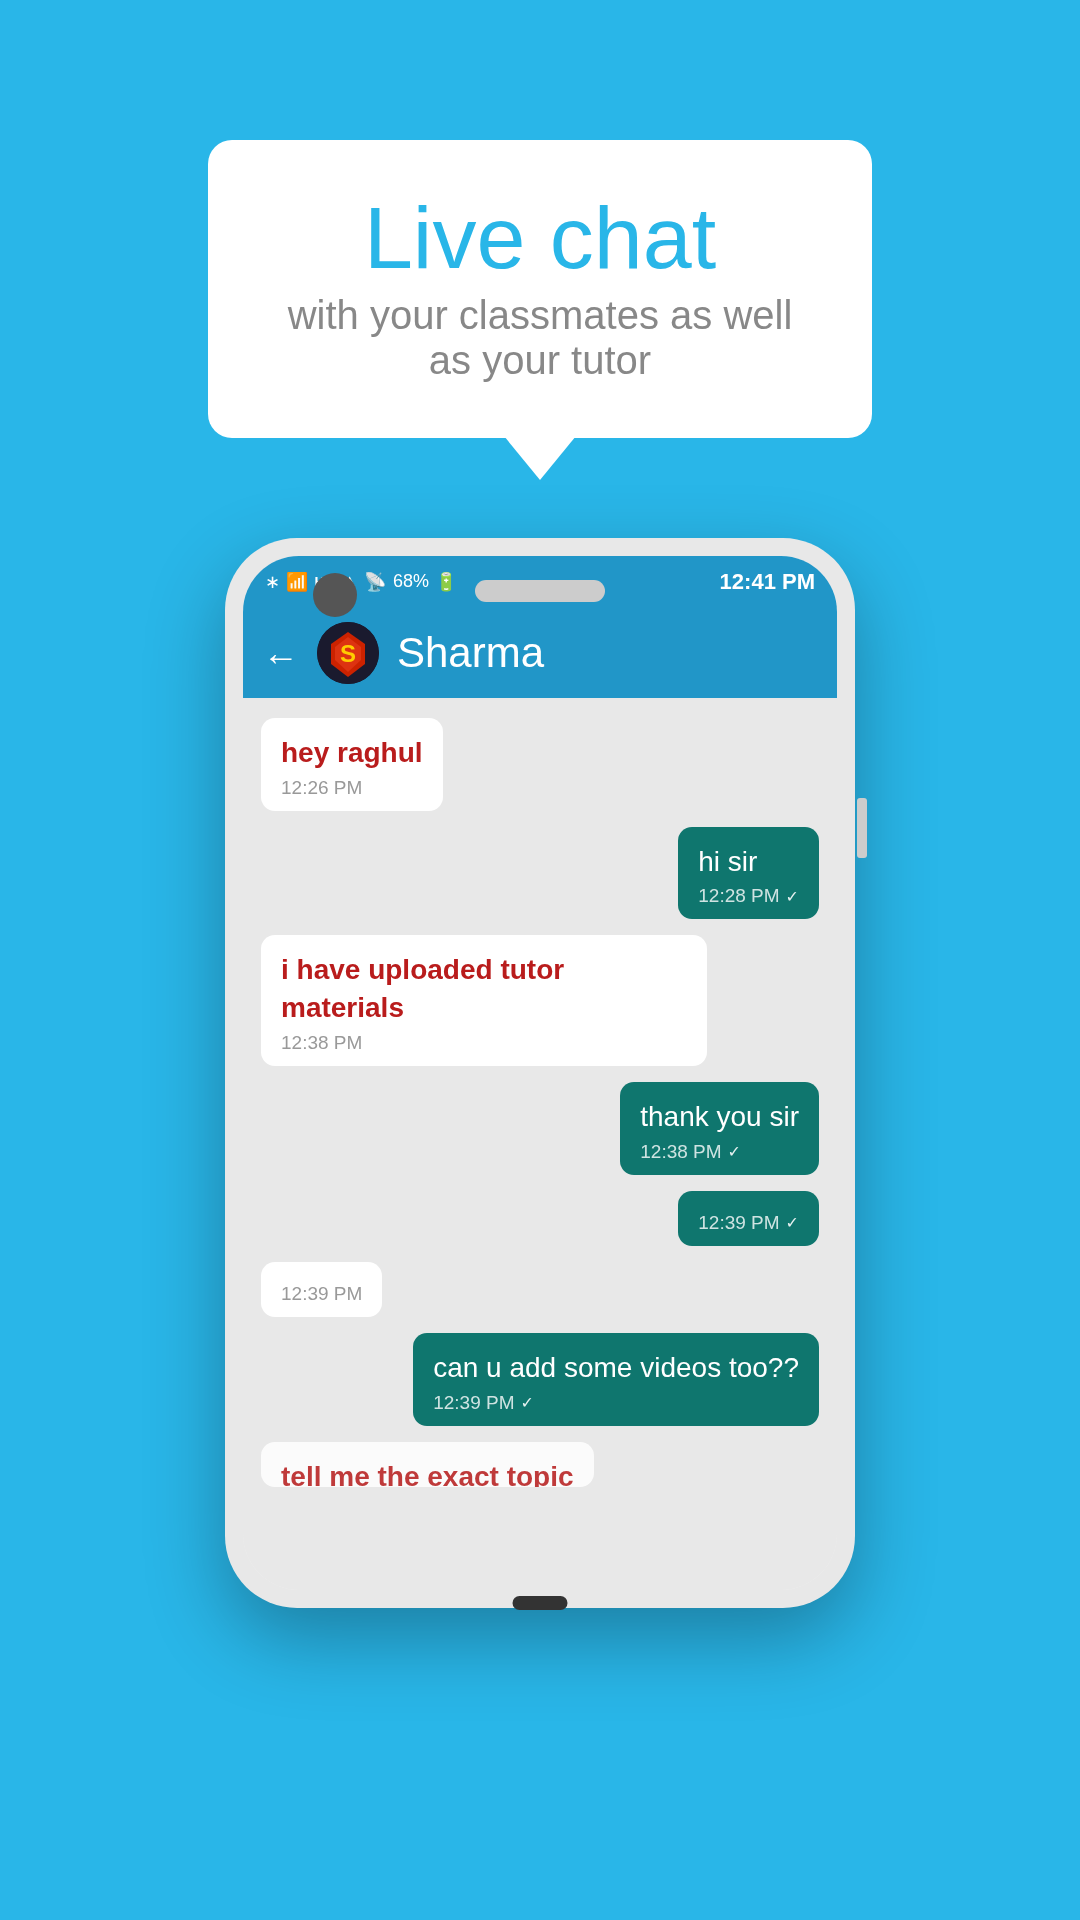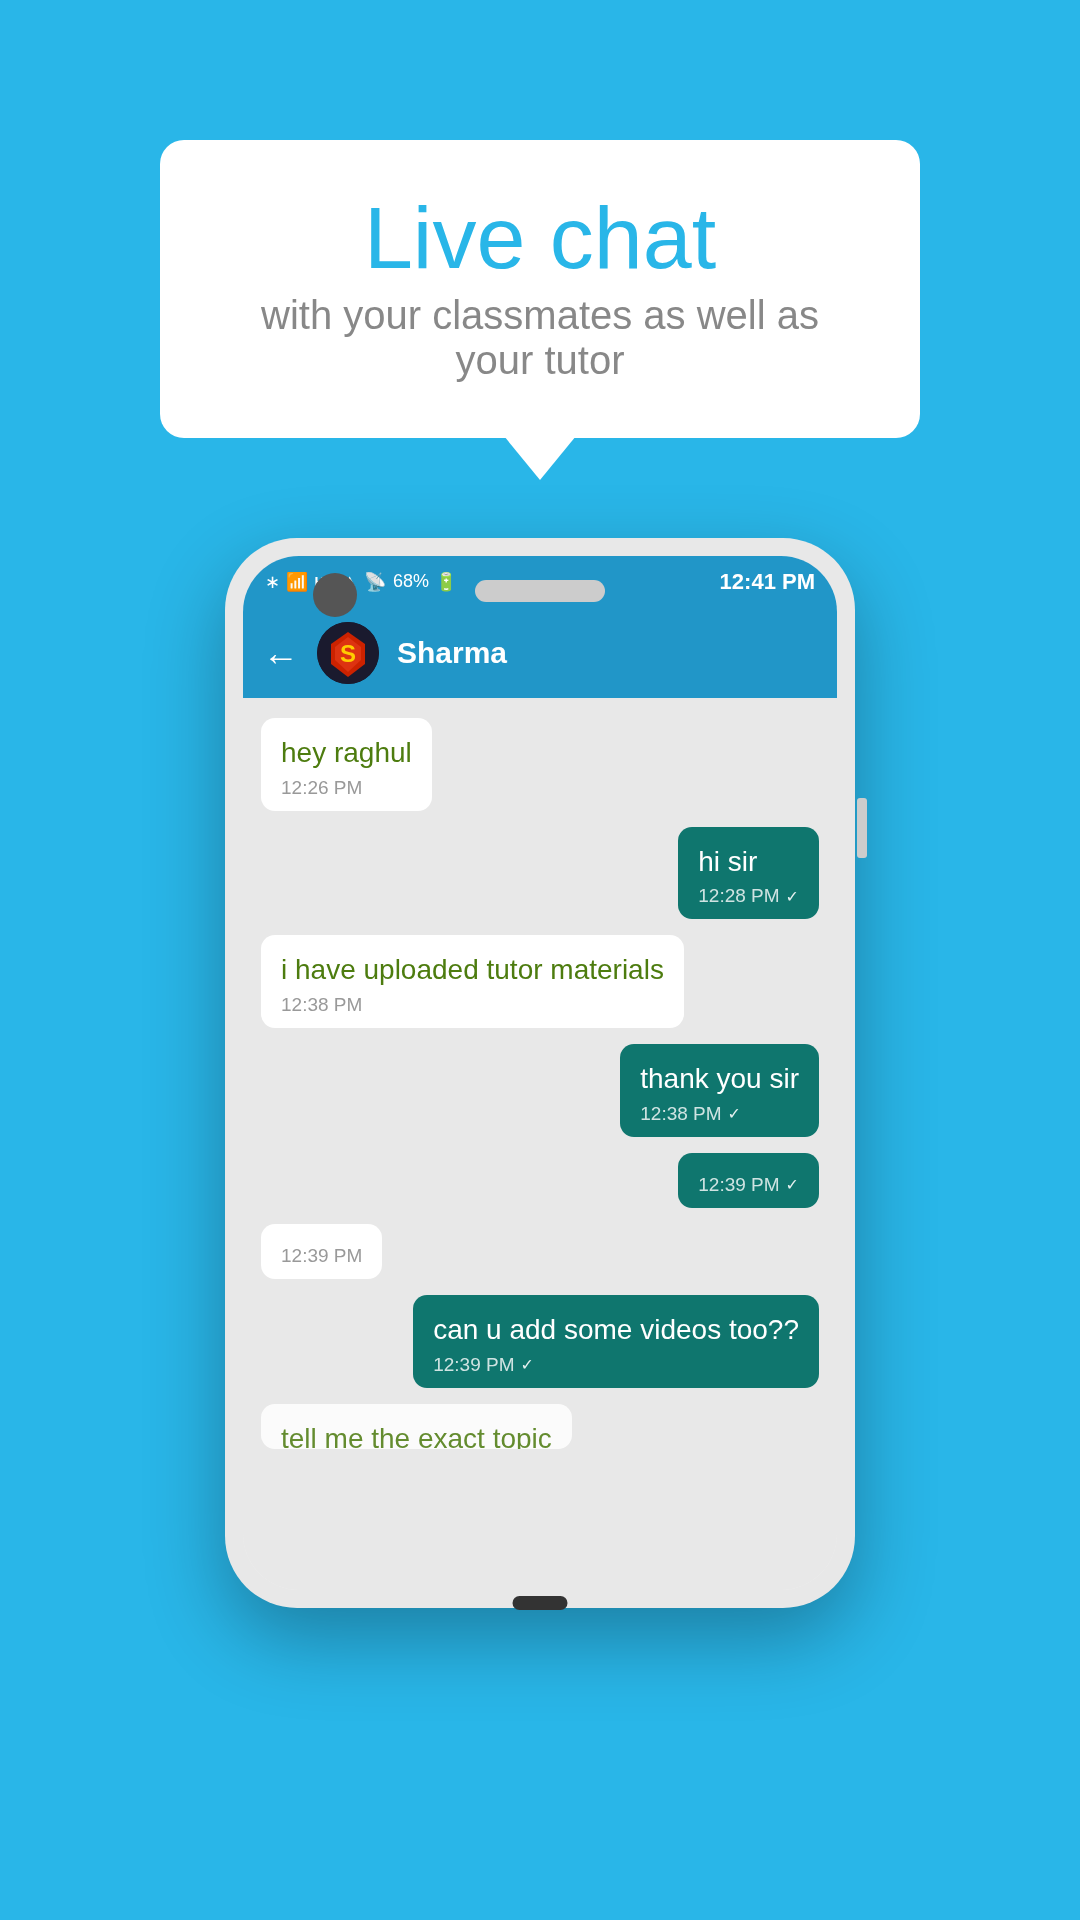--- a/index.html
+++ b/index.html
@@ -14,21 +14,21 @@
       flex-direction: column;
       align-items: center;
     }
 
     
     .speech-bubble {
       background: white;
       border-radius: 24px;
       padding: 50px 70px 55px;
       margin-top: 140px;
-      width: 760px;
+      width: 664px;
       text-align: center;
       position: relative;
     }
     .speech-bubble::after {
       content: '';
       position: absolute;
       bottom: -42px;
       left: 50%;
       transform: translateX(-50%);
       width: 0;
@@ -179,22 +179,22 @@
       background: #1a1a2e;
       display: flex;
       align-items: center;
       justify-content: center;
       overflow: hidden;
       flex-shrink: 0;
     }
 
     .contact-name {
       color: white;
-      font-size: 30px;
-      font-weight: 700;
+      font-size: 42px;
+      font-weight: 400;
     }
 
     
     .chat-area {
       background: #e8e8e8;
       flex: 1;
       padding: 20px 18px;
       display: flex;
       flex-direction: column;
       gap: 16px;
@@ -216,21 +216,21 @@
     .msg-sent {
       background: #0f766e;
       align-self: flex-end;
     }
 
     .msg-text {
       font-size: 28px;
       line-height: 1.35;
     }
 
-    .msg-received .msg-text { color: #4d7c0f; }
+    .msg-received .msg-text { color: #b91c1c; font-weight: bold; }
     .msg-sent .msg-text { color: white; }
 
     .msg-meta {
       display: flex;
       align-items: center;
       justify-content: flex-start;
       gap: 6px;
       margin-top: 5px;
     }
 

